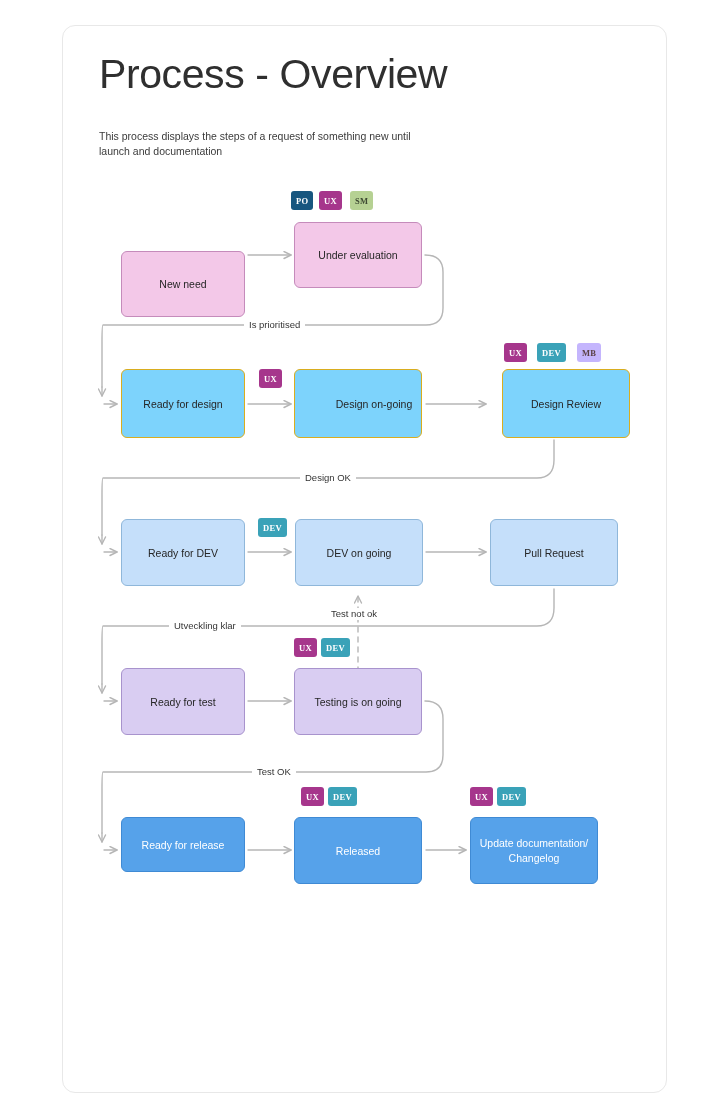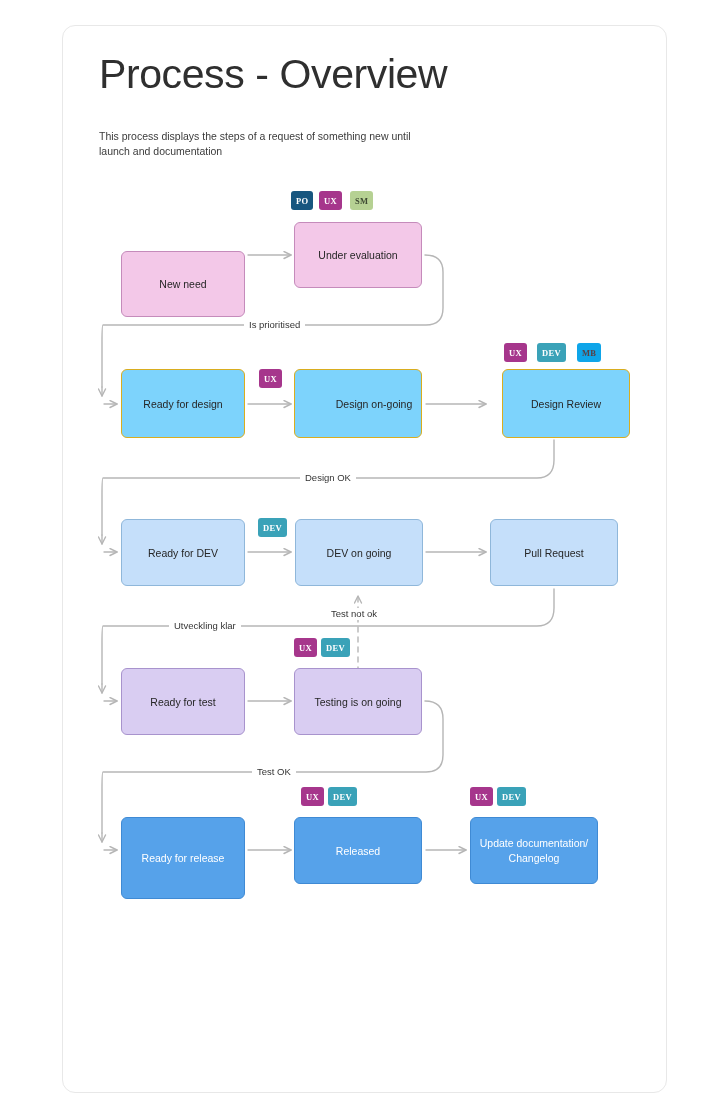--- a/index.html
+++ b/index.html
@@ -68,21 +68,21 @@
     letter-spacing:0.3px;
     padding:0 5px;
     box-sizing:border-box;
     color:#ffffff;
     font-family:Liberation Serif, serif;
   }
   .tag.po  {background:#17567f;}
   .tag.ux  {background:#a6368c;}
   .tag.sm  {background:#b6d193;color:#3e4a33;}
   .tag.dev {background:#3aa2b8;}
-  .tag.mb  {background:#0ea5e9;color:#5a4044;}
+  .tag.mb  {background:#c4b5fd;color:#5a4044;}
 
   
   .edge-label{
     position:absolute;
     font-size:9.5px;
     color:#343434;
     background:#ffffff;
     padding:0 5px;
     white-space:nowrap;
     line-height:12px;
@@ -154,21 +154,21 @@
   <div class="node yellow" style="left:294px;top:369px;width:128px;height:69px;padding-left:40px;">Design on-going</div>
   <div class="node yellow" style="left:502px;top:369px;width:128px;height:69px;">Design Review</div>
 
   <div class="node blue" style="left:121px;top:519px;width:124px;height:67px;">Ready for DEV</div>
   <div class="node blue" style="left:295px;top:519px;width:128px;height:67px;">DEV on going</div>
   <div class="node blue" style="left:490px;top:519px;width:128px;height:67px;">Pull Request</div>
 
   <div class="node purple" style="left:121px;top:668px;width:124px;height:67px;">Ready for test</div>
   <div class="node purple" style="left:294px;top:668px;width:128px;height:67px;">Testing is on going</div>
 
-  <div class="node strong" style="left:121px;top:817px;width:124px;height:82px;">Ready for release</div>
+  <div class="node strong" style="left:121px;top:817px;width:124px;height:55px;">Ready for release</div>
   <div class="node strong" style="left:294px;top:817px;width:128px;height:67px;">Released</div>
   <div class="node strong" style="left:470px;top:817px;width:128px;height:67px;line-height:15px;">Update documentation/ Changelog</div>
 
   <div class="tag po" style="left:291px;top:191px;">PO</div>
   <div class="tag ux" style="left:319px;top:191px;">UX</div>
   <div class="tag sm" style="left:350px;top:191px;">SM</div>
 
   <div class="tag ux" style="left:259px;top:369px;">UX</div>
 
   <div class="tag ux" style="left:504px;top:343px;">UX</div>

